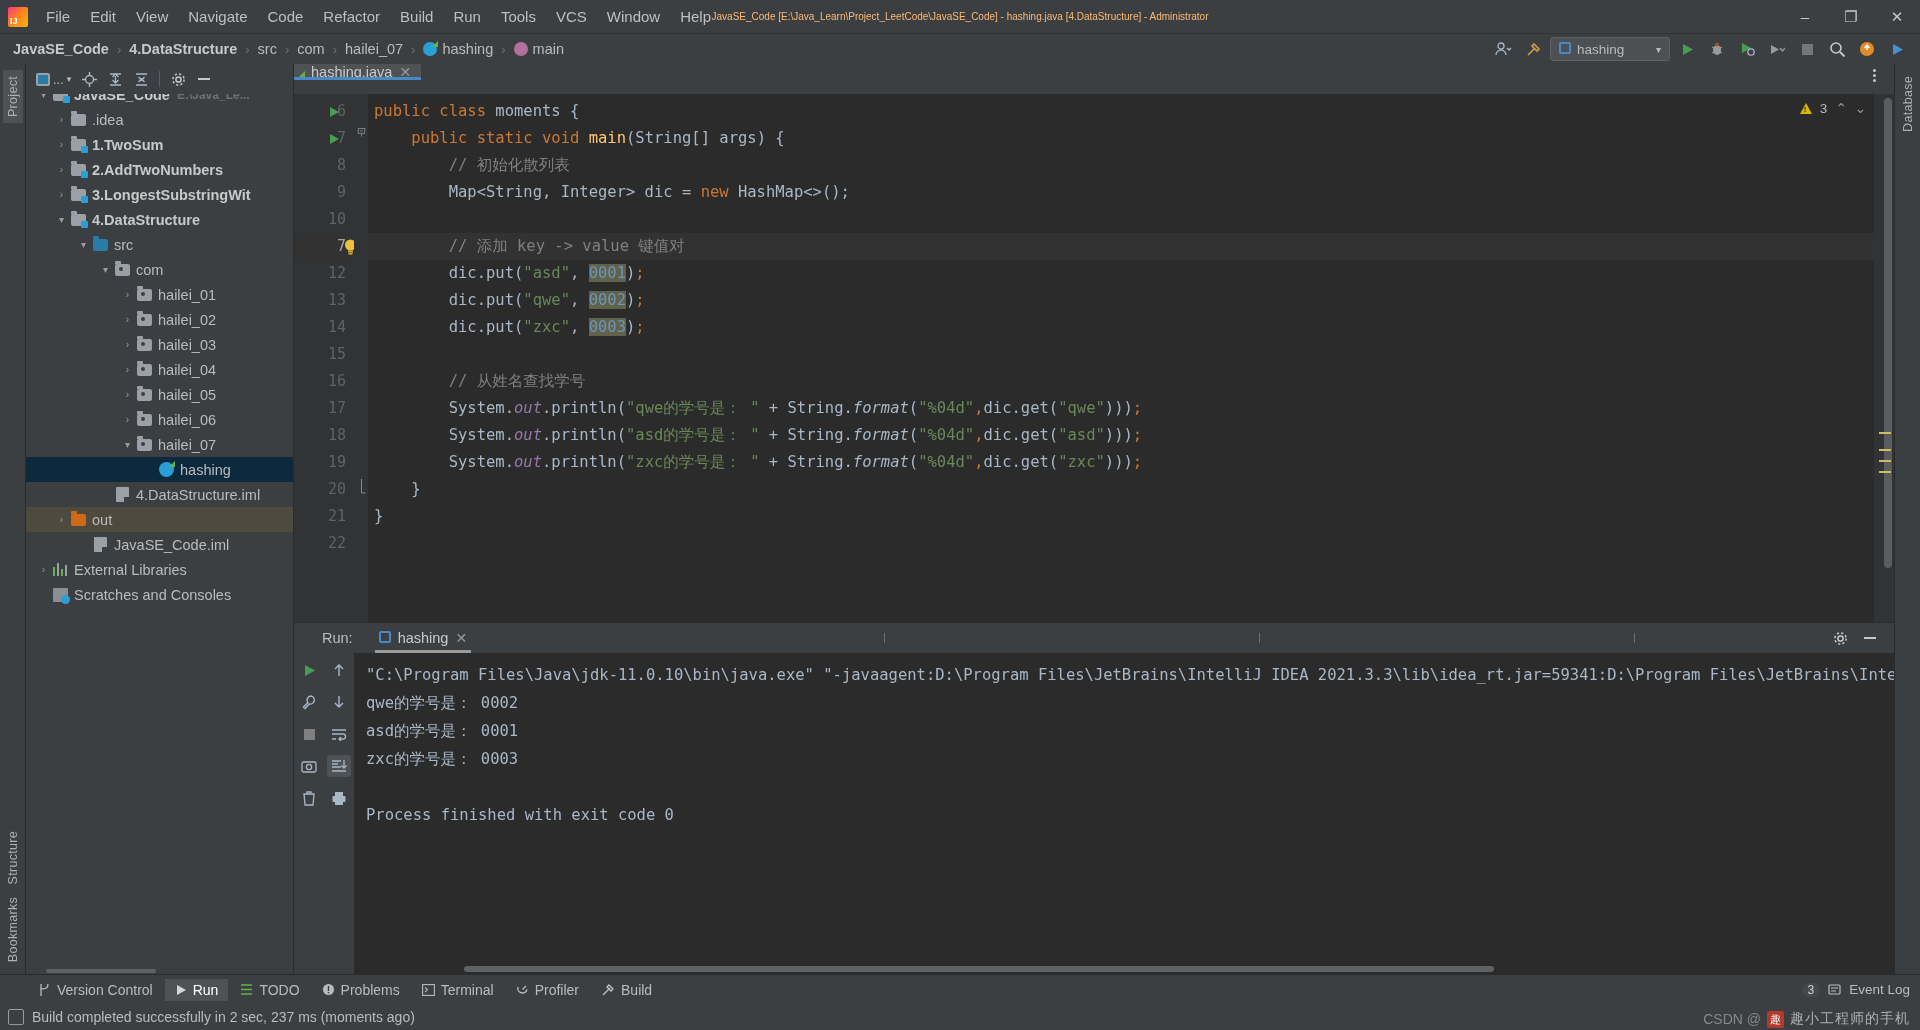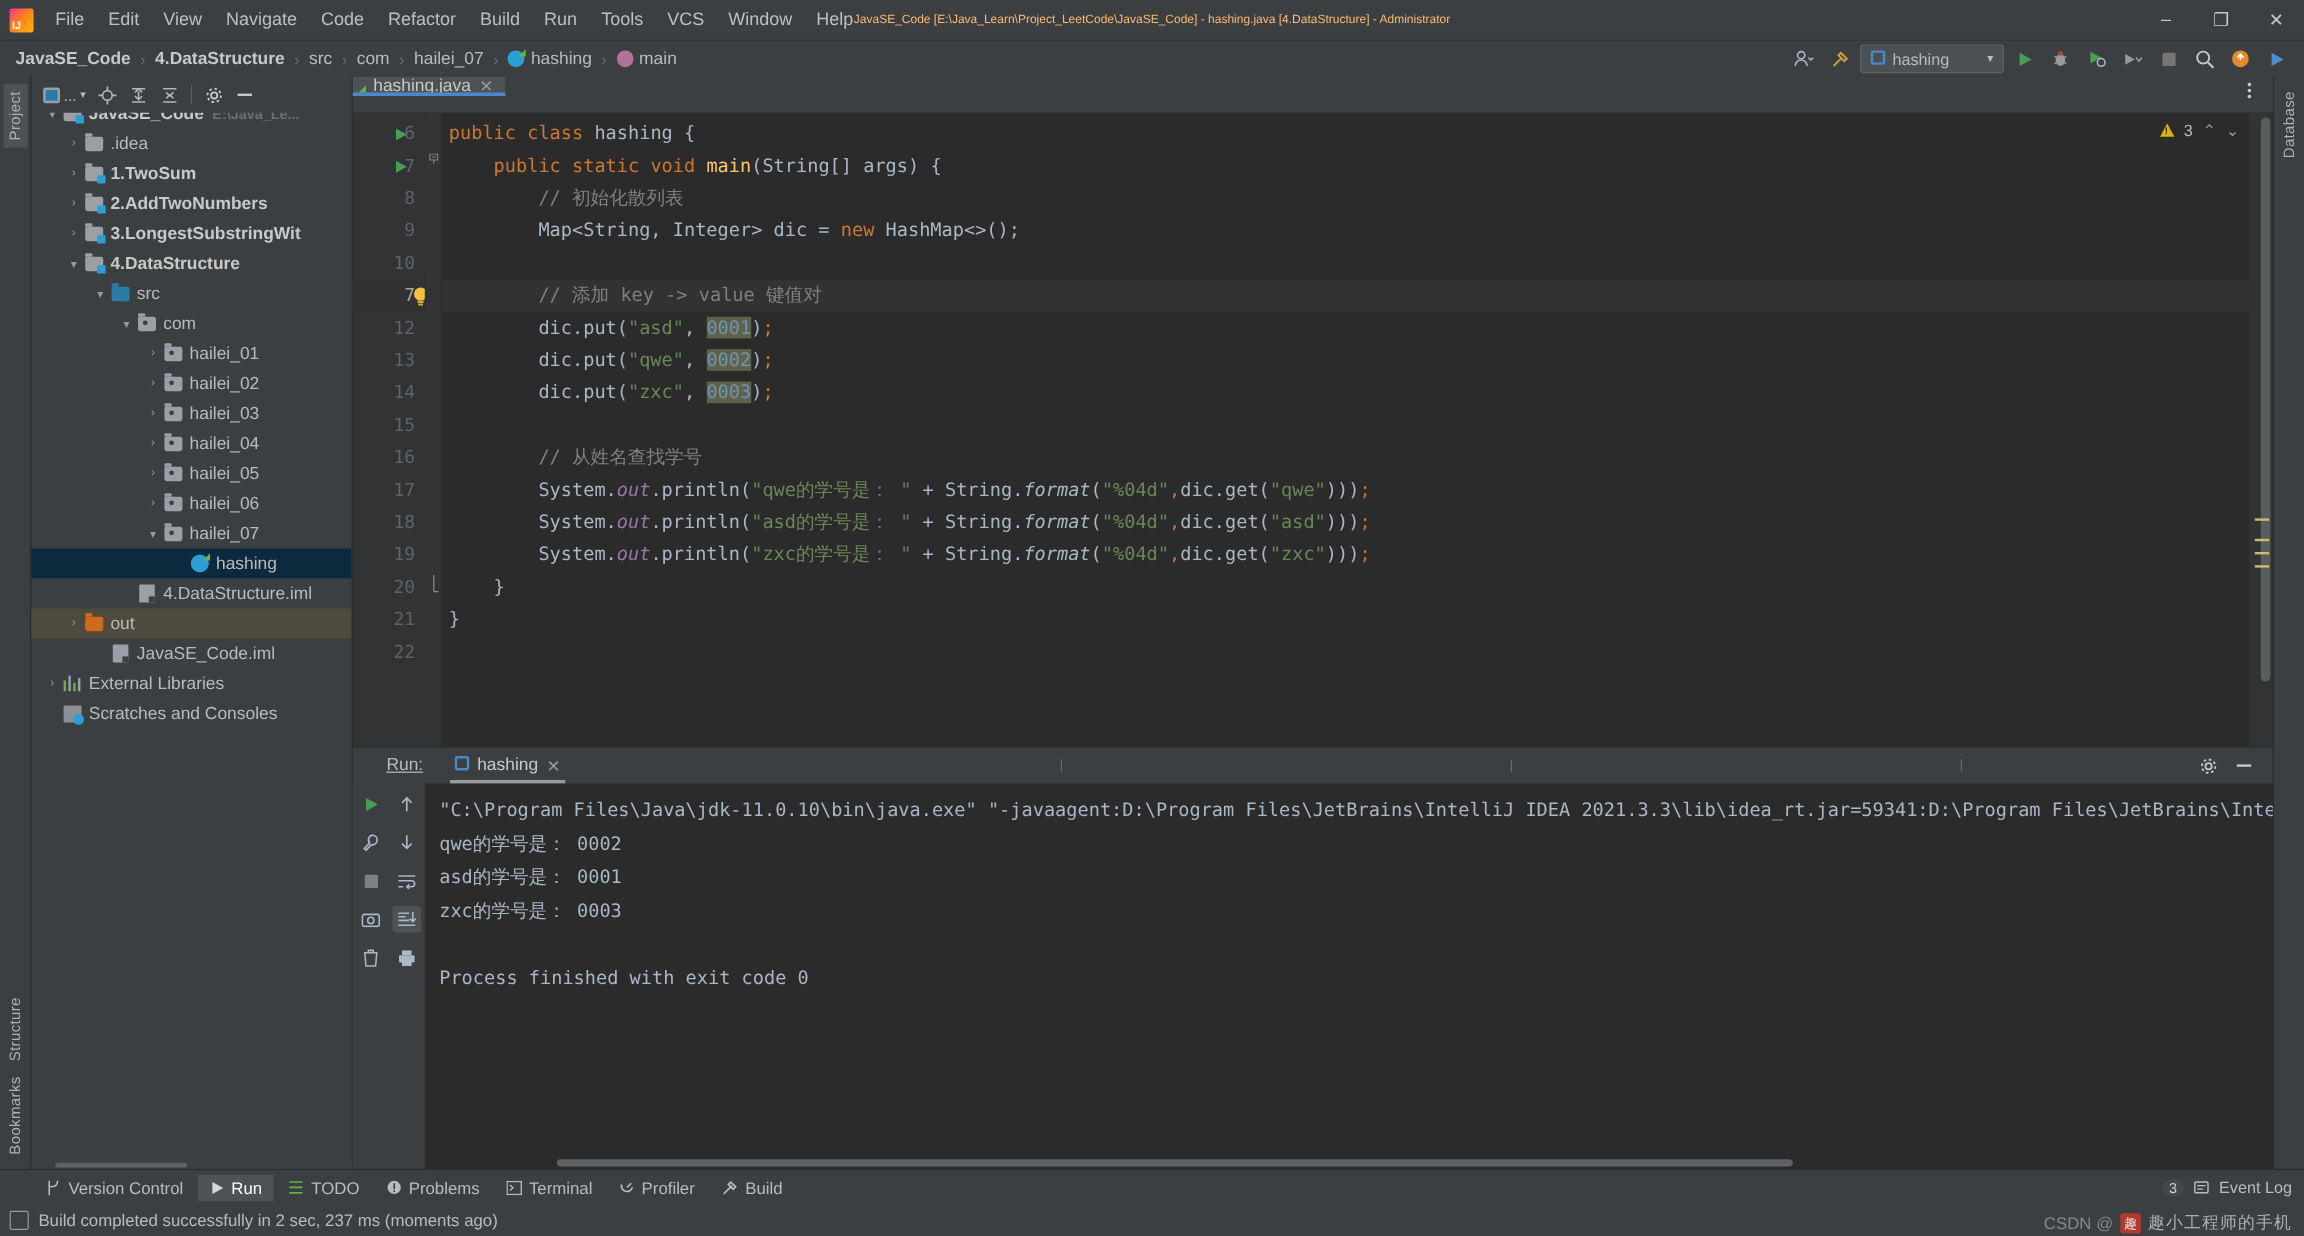--- a/index.html
+++ b/index.html
@@ -182,21 +182,21 @@
   .inspect-badge {
     position:absolute; right: 28px; top: 6px; display:flex; align-items:center; gap:8px; z-index:5;
     font-size: 13.5px; color:#bbbbbb;
   }
   .warn-tri { width:0;height:0;border-left:6px solid transparent;border-right:6px solid transparent;border-bottom:11px solid #d9b400; position:relative;}
   .warn-tri::after{content:"!";position:absolute;left:-2px;top:2px;font-size:8px;color:#2b2b2b;font-weight:bold;}
 
   
   .run-panel { height: 352px; flex: none; background: #3c3f41; display: flex; flex-direction: column; border-top:1px solid #2b2b2b;}
   .run-head { height: 30px; display: flex; align-items: center; flex: none; position: relative; padding-left: 28px;}
-  .run-label { font-size: 14.5px; color:#bbbbbb; margin-right: 16px; text-decoration: underline;}
+  .run-label { font-size: 14.5px; color:#bbbbbb; margin-right: 16px;}
   .run-tab {
     display:flex; align-items:center; gap:7px; padding: 0 10px; height:30px;
     font-size:14.5px; color:#c9c9c9; position:relative;
   }
   .run-tab .bar{position:absolute;bottom:0;left:6px;right:6px;height:3px;background:#9a9a9a;}
   .run-head-right{ margin-left:auto; display:flex; align-items:center; gap:6px; padding-right:12px;}
   .splitdot{ position:absolute; width:1px; height:10px; background:#6a6d6e; top:10px;}
 
   .run-body { flex: 1; display: flex; min-height: 0; }
   .run-rail {
@@ -684,21 +684,21 @@
               <rect x="0.5" y="0.5" width="8" height="6" fill="none" stroke="#8a8f93"></rect>
               <path d="M2.5 3.5h4" stroke="#8a8f93"></path>
               <path d="M4.5 6.5v4" stroke="#8a8f93"></path>
             </svg>
           <svg class="foldmark" style="top:385px;height:16px;" width="9" height="16" viewBox="0 0 9 16">
               <path d="M4.5 0v14M4.5 14h4" stroke="#8a8f93" fill="none"></path>
             </svg>
         </div>
 
         <div class="code">
-          <div class="cline"><span class="kw">public</span><span class="txt"> </span><span class="kw">class</span><span class="txt"> hashing {</span></div>
+          <div class="cline"><span class="kw">public</span><span class="txt"> </span><span class="kw">class</span><span class="txt"> moments {</span></div>
           <div class="cline"><span class="txt">    </span><span class="kw">public</span><span class="txt"> </span><span class="kw">static</span><span class="txt"> </span><span class="kw">void</span><span class="txt"> </span><span class="fn">main</span><span class="txt">(String[] args) {</span></div>
           <div class="cline"><span class="txt">        </span><span class="cmt">// 初始化散列表</span></div>
           <div class="cline"><span class="txt">        Map&lt;String, Integer&gt; dic = </span><span class="kw">new</span><span class="txt"> HashMap&lt;&gt;();</span></div>
           <div class="cline"><span class="txt"> </span></div>
           <div class="cline cur"><span class="txt">        </span><span class="cmt">// 添加 key -&gt; value 键值对</span></div>
           <div class="cline"><span class="txt">        dic.put(</span><span class="str">"asd"</span><span class="txt">, </span><span class="num-hl">0001</span><span class="txt">)</span><span class="kw">;</span></div>
           <div class="cline"><span class="txt">        dic.put(</span><span class="str">"qwe"</span><span class="txt">, </span><span class="num-hl">0002</span><span class="txt">)</span><span class="kw">;</span></div>
           <div class="cline"><span class="txt">        dic.put(</span><span class="str">"zxc"</span><span class="txt">, </span><span class="num-hl">0003</span><span class="txt">)</span><span class="kw">;</span></div>
           <div class="cline"><span class="txt"> </span></div>
           <div class="cline"><span class="txt">        </span><span class="cmt">// 从姓名查找学号</span></div>

